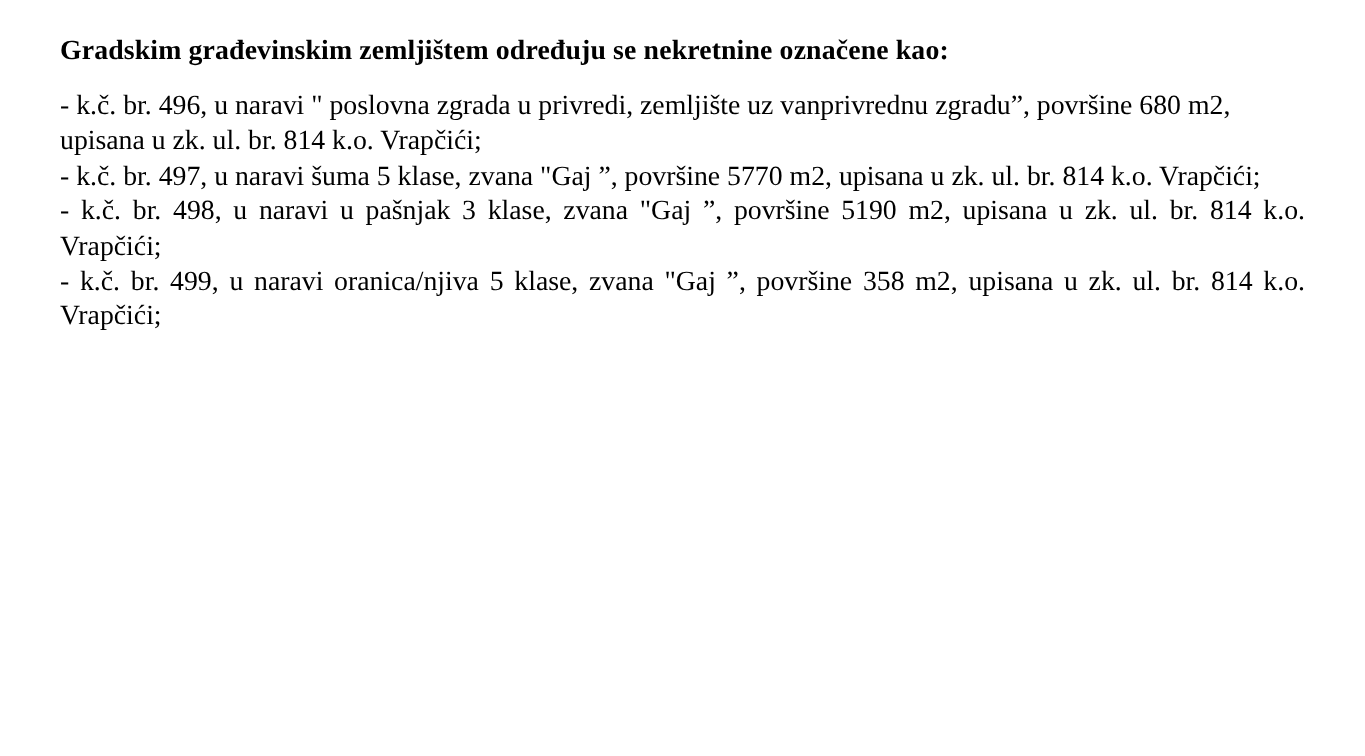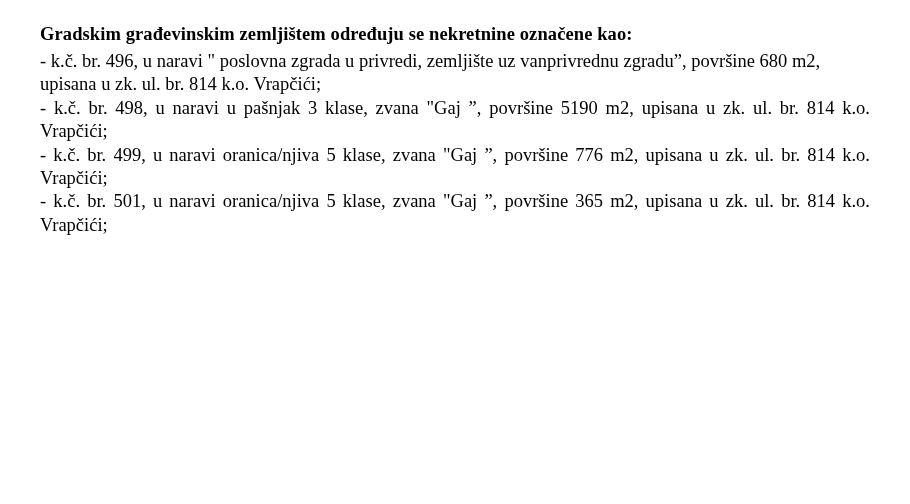--- a/index.html
+++ b/index.html
@@ -29,21 +29,21 @@
     padding: 0;
     position: absolute;
     left: 40px;
     top: 23px;
     width: 830px;
     letter-spacing: 0.1px;
   }
   .parcel-list {
     position: absolute;
     left: 40px;
-    top: 50px;
+    top: 60px;
     width: 830px;
     margin: 0;
     padding: 0;
     list-style: none;
   }
   .parcel-item {
     font-size: 18.5px;
     line-height: 23.4px;
     margin: 0;
     padding: 0;
@@ -57,18 +57,18 @@
 </style>
 </head>
 <body>
 
 <div class="page">
 
   <div class="doc-heading">Gradskim građevinskim zemljištem određuju se nekretnine označene kao:</div>
 
   <div class="parcel-list">
     <div class="parcel-item flush">- k.č. br. 496, u naravi " poslovna zgrada u privredi, zemljište uz vanprivrednu zgradu”, površine 680 m2, upisana u zk. ul. br. 814 k.o. Vrapčići;</div>
+    <div class="parcel-item">- k.č. br. 497, u naravi šuma 5 klase, zvana "Gaj ”, površine 5770 m2, upisana u zk. ul. br. 814 k.o. Vrapčići;</div>
     <div class="parcel-item">- k.č. br. 498, u naravi u pašnjak 3 klase, zvana "Gaj ”, površine 5190 m2, upisana u zk. ul. br. 814 k.o. Vrapčići;</div>
-    <div class="parcel-item">- k.č. br. 499, u naravi oranica/njiva 5 klase, zvana "Gaj ”, površine 776 m2, upisana u zk. ul. br. 814 k.o. Vrapčići;</div>
-    <div class="parcel-item">- k.č. br. 501, u naravi oranica/njiva 5 klase, zvana "Gaj ”, površine 365 m2, upisana u zk. ul. br. 814 k.o. Vrapčići;</div>
+    <div class="parcel-item">- k.č. br. 499, u naravi oranica/njiva 5 klase, zvana "Gaj ”, površine 358 m2, upisana u zk. ul. br. 814 k.o. Vrapčići;</div>
   </div>
 
 </div>
 
 </body></html>

